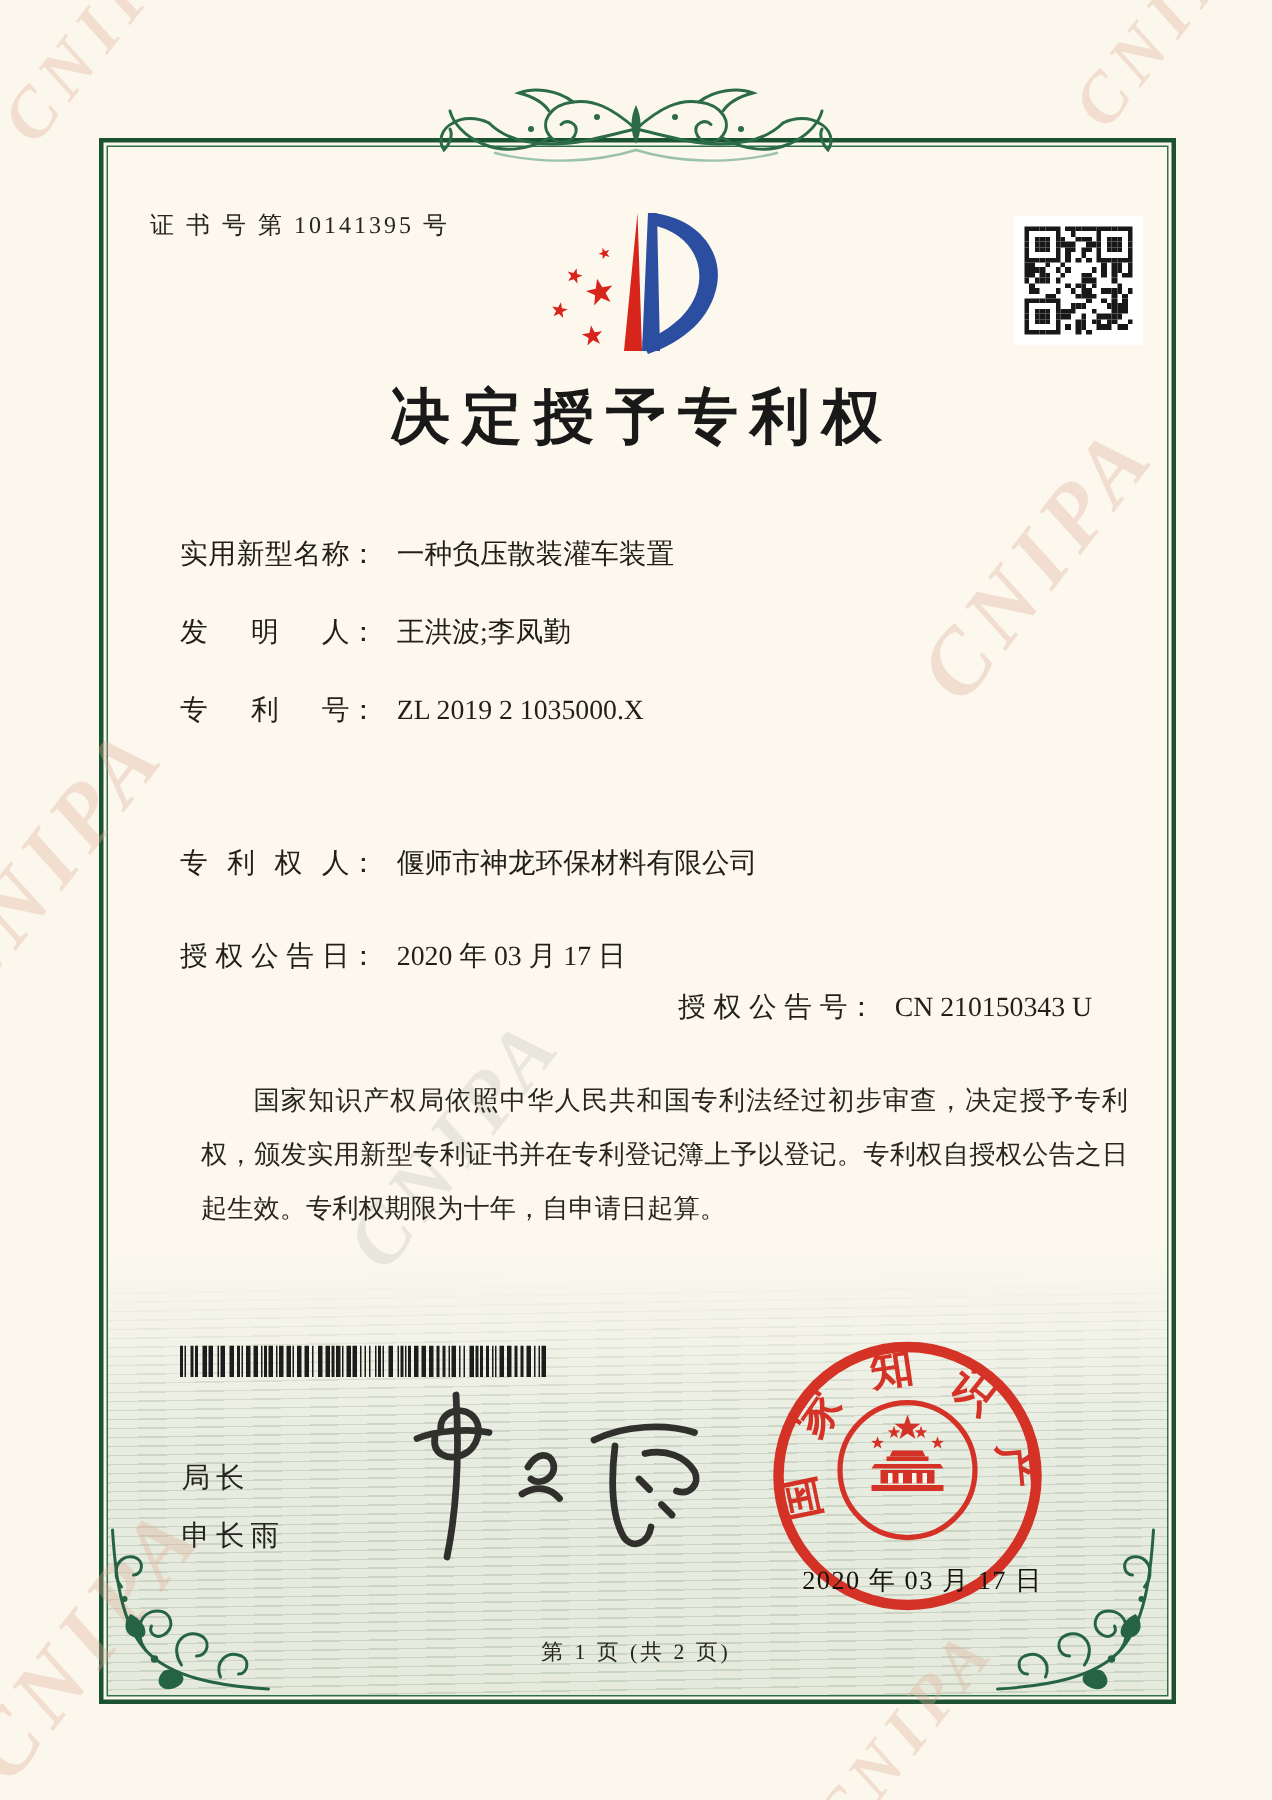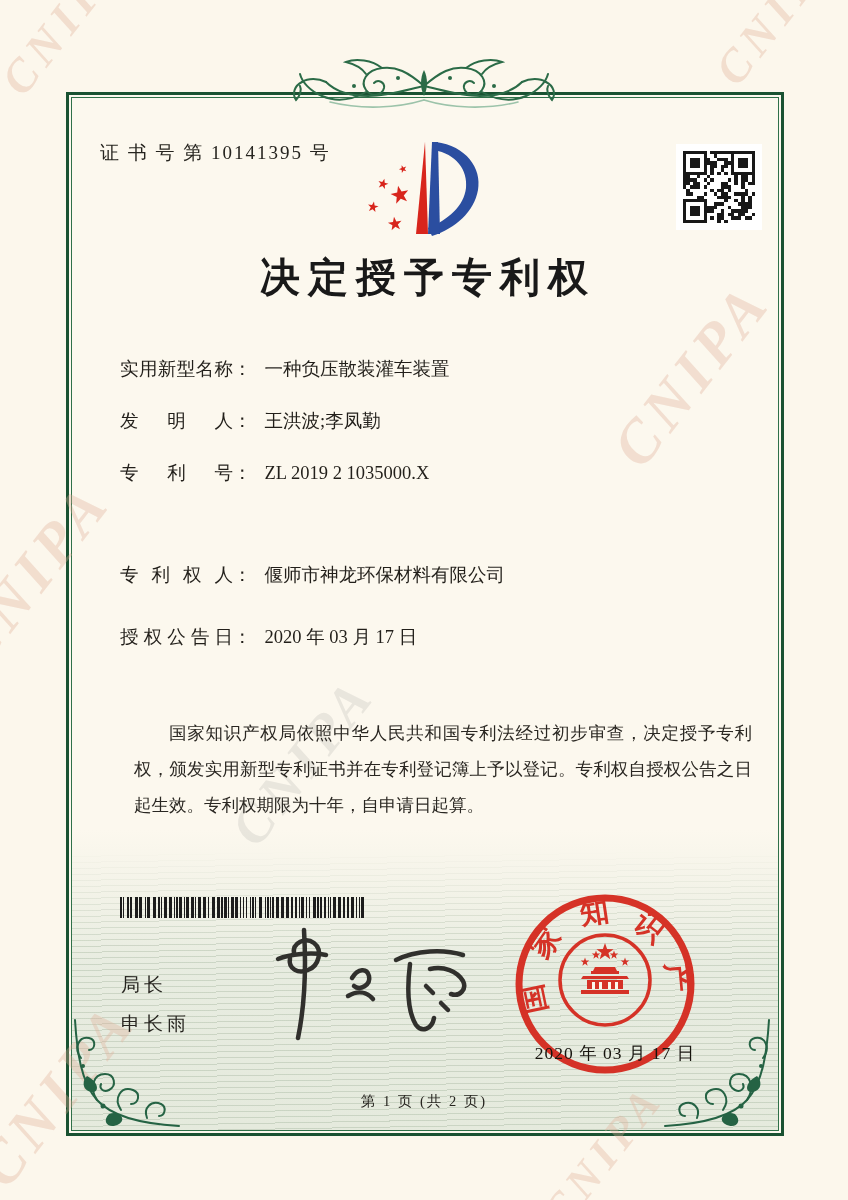--- a/index.html
+++ b/index.html
@@ -30,21 +30,21 @@
   }
   .waves{
     position:absolute;left:3px;right:3px;bottom:3px;height:280px;
     background:repeating-linear-gradient(179deg,rgba(148,168,142,.33) 0 1px,transparent 1px 6px);
     -webkit-mask-image:linear-gradient(180deg,transparent,#000 35%);
     mask-image:linear-gradient(180deg,transparent,#000 35%);
   }
   .ornament{position:absolute;z-index:2;pointer-events:none}
   
   .content{position:absolute;inset:0;z-index:2}
-  .certno{position:absolute;left:100px;top:140px;font-size:19px;letter-spacing:2px;color:#26241f}
+  .certno{position:absolute;left:100px;top:140px;font-size:16px;letter-spacing:2px;color:#26241f}
   .logo{position:absolute;left:362px;top:132px}
   .qr{position:absolute;left:676px;top:144px;width:86px;height:86px;background:#fff;padding:7px;box-sizing:border-box}
   .qr-grid{display:grid;grid-template-columns:repeat(21,1fr);grid-template-rows:repeat(21,1fr);width:72px;height:72px}
   .qr-grid i{display:block}
   .qr-grid i.on{background:#181818}
   .title{
     position:absolute;left:0;right:0;top:250px;text-align:center;
     font-size:40px;font-weight:bold;letter-spacing:8px;padding-left:8px;color:#191919;
   }
   .field{position:absolute;left:120px;font-size:18.5px;color:#221f1a;white-space:nowrap}
@@ -614,20 +614,23 @@
   </div>
   <div class="field f-patno">
     <span class="flabel">专利号</span><span>：</span><span class="fvalue">ZL 2019 2 1035000.X</span>
   </div>
   <div class="field f-patentee">
     <span class="flabel">专利权人</span><span>：</span><span class="fvalue">偃师市神龙环保材料有限公司</span>
   </div>
   <div class="field f-grantd">
     <span class="flabel">授权公告日</span><span>：</span><span class="fvalue">2020 年 03 月 17 日</span>
   </div>
+  <div class="field f-grantn">
+    <span class="flabel">授权公告号</span><span>：</span><span class="fvalue">CN 210150343 U</span>
+  </div>
 
   <div class="body-text">
     <p>国家知识产权局依照中华人民共和国专利法经过初步审查，决定授予专利权，颁发实用新型专利证书并在专利登记簿上予以登记。专利权自授权公告之日起生效。专利权期限为十年，自申请日起算。</p>
   </div>
 
   <div class="barcode">
       <i style="width:2px;margin-right:1px"></i>
       <i style="width:1px;margin-right:3px"></i>
       <i style="width:2px;margin-right:1px"></i>
       <i style="width:2px;margin-right:3px"></i>

